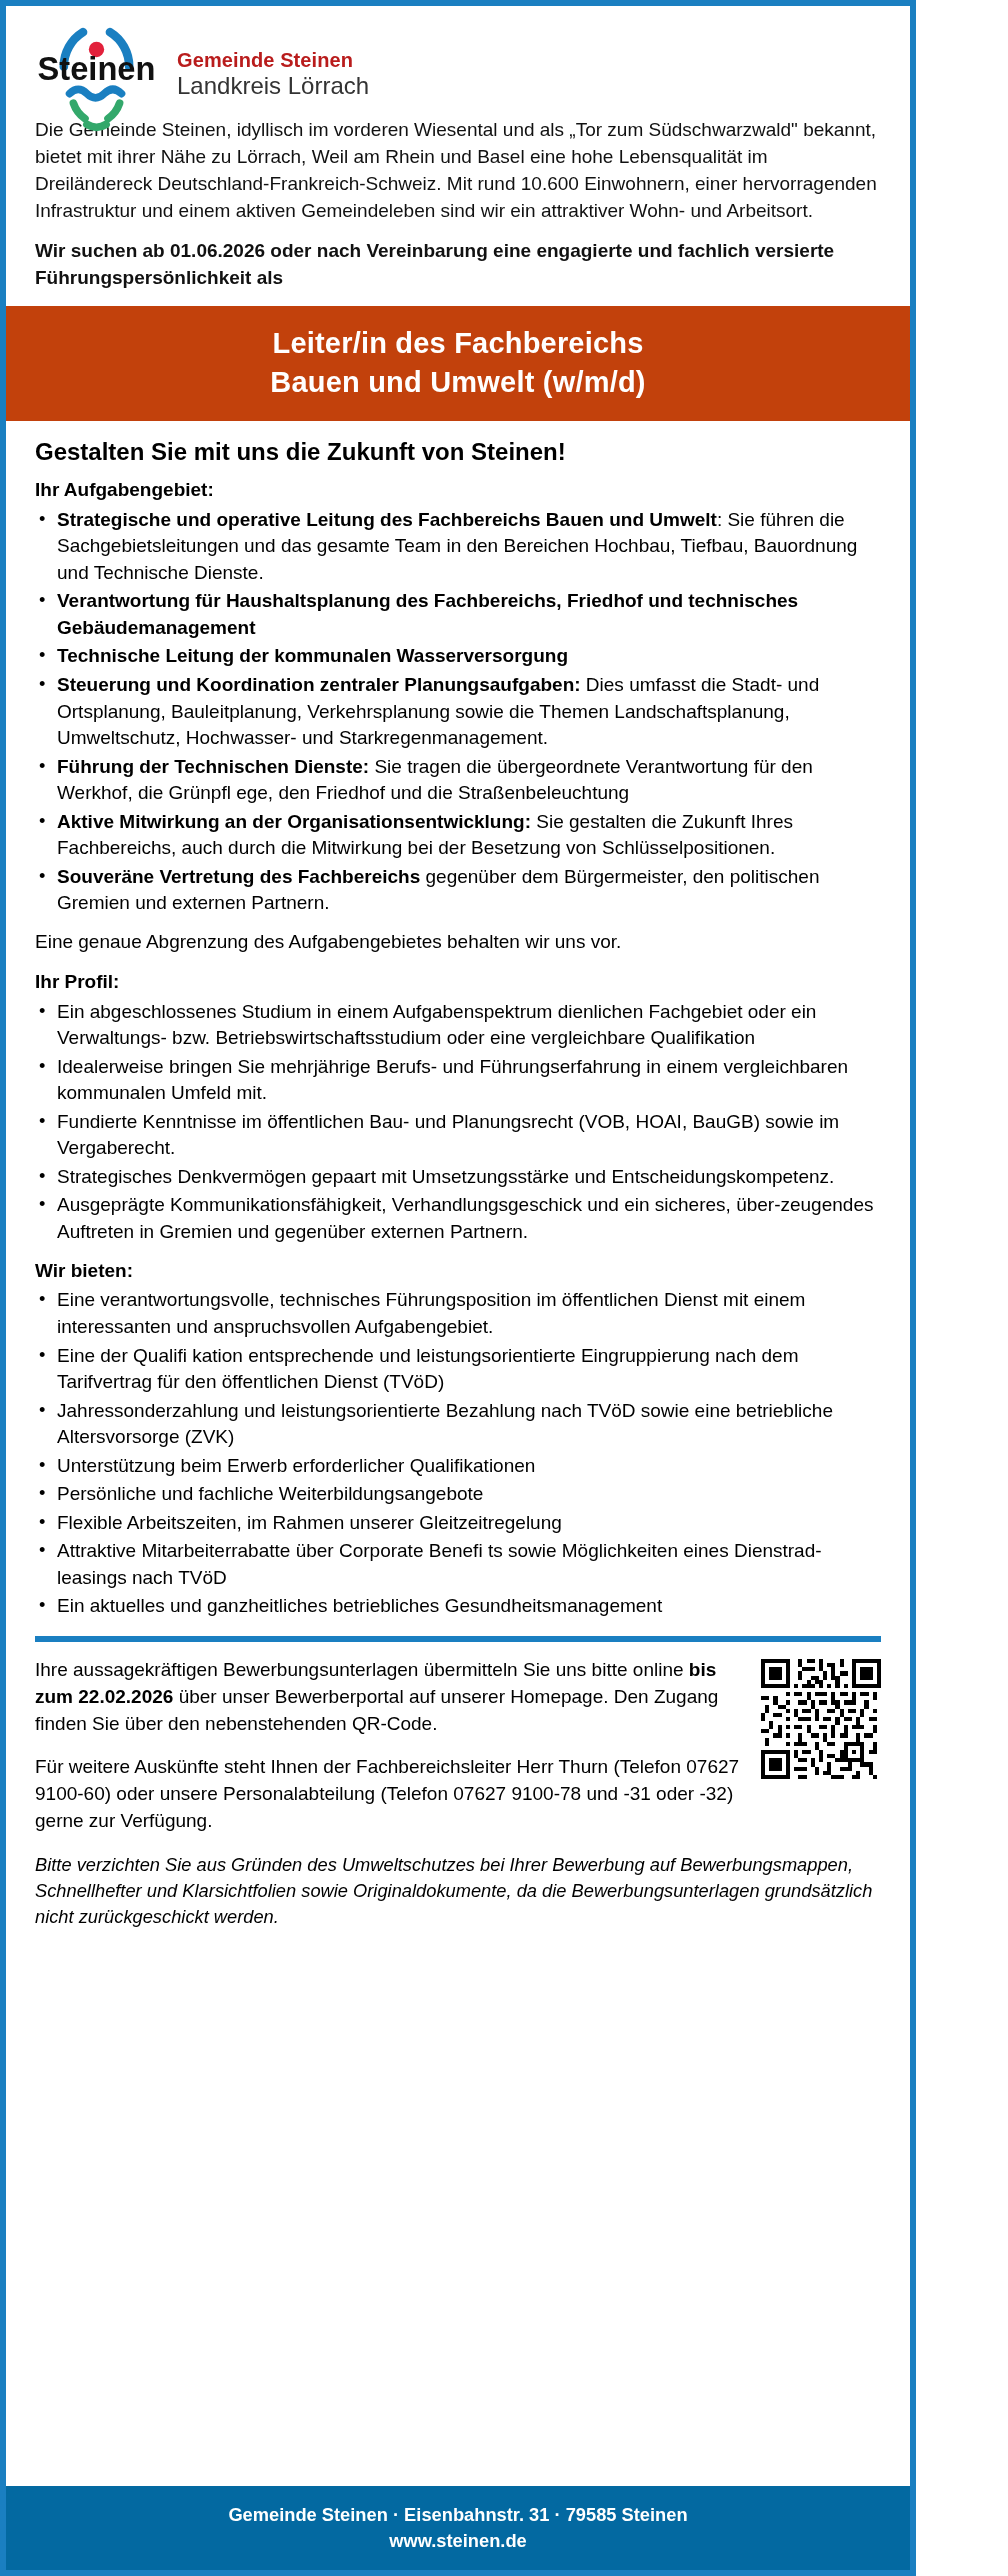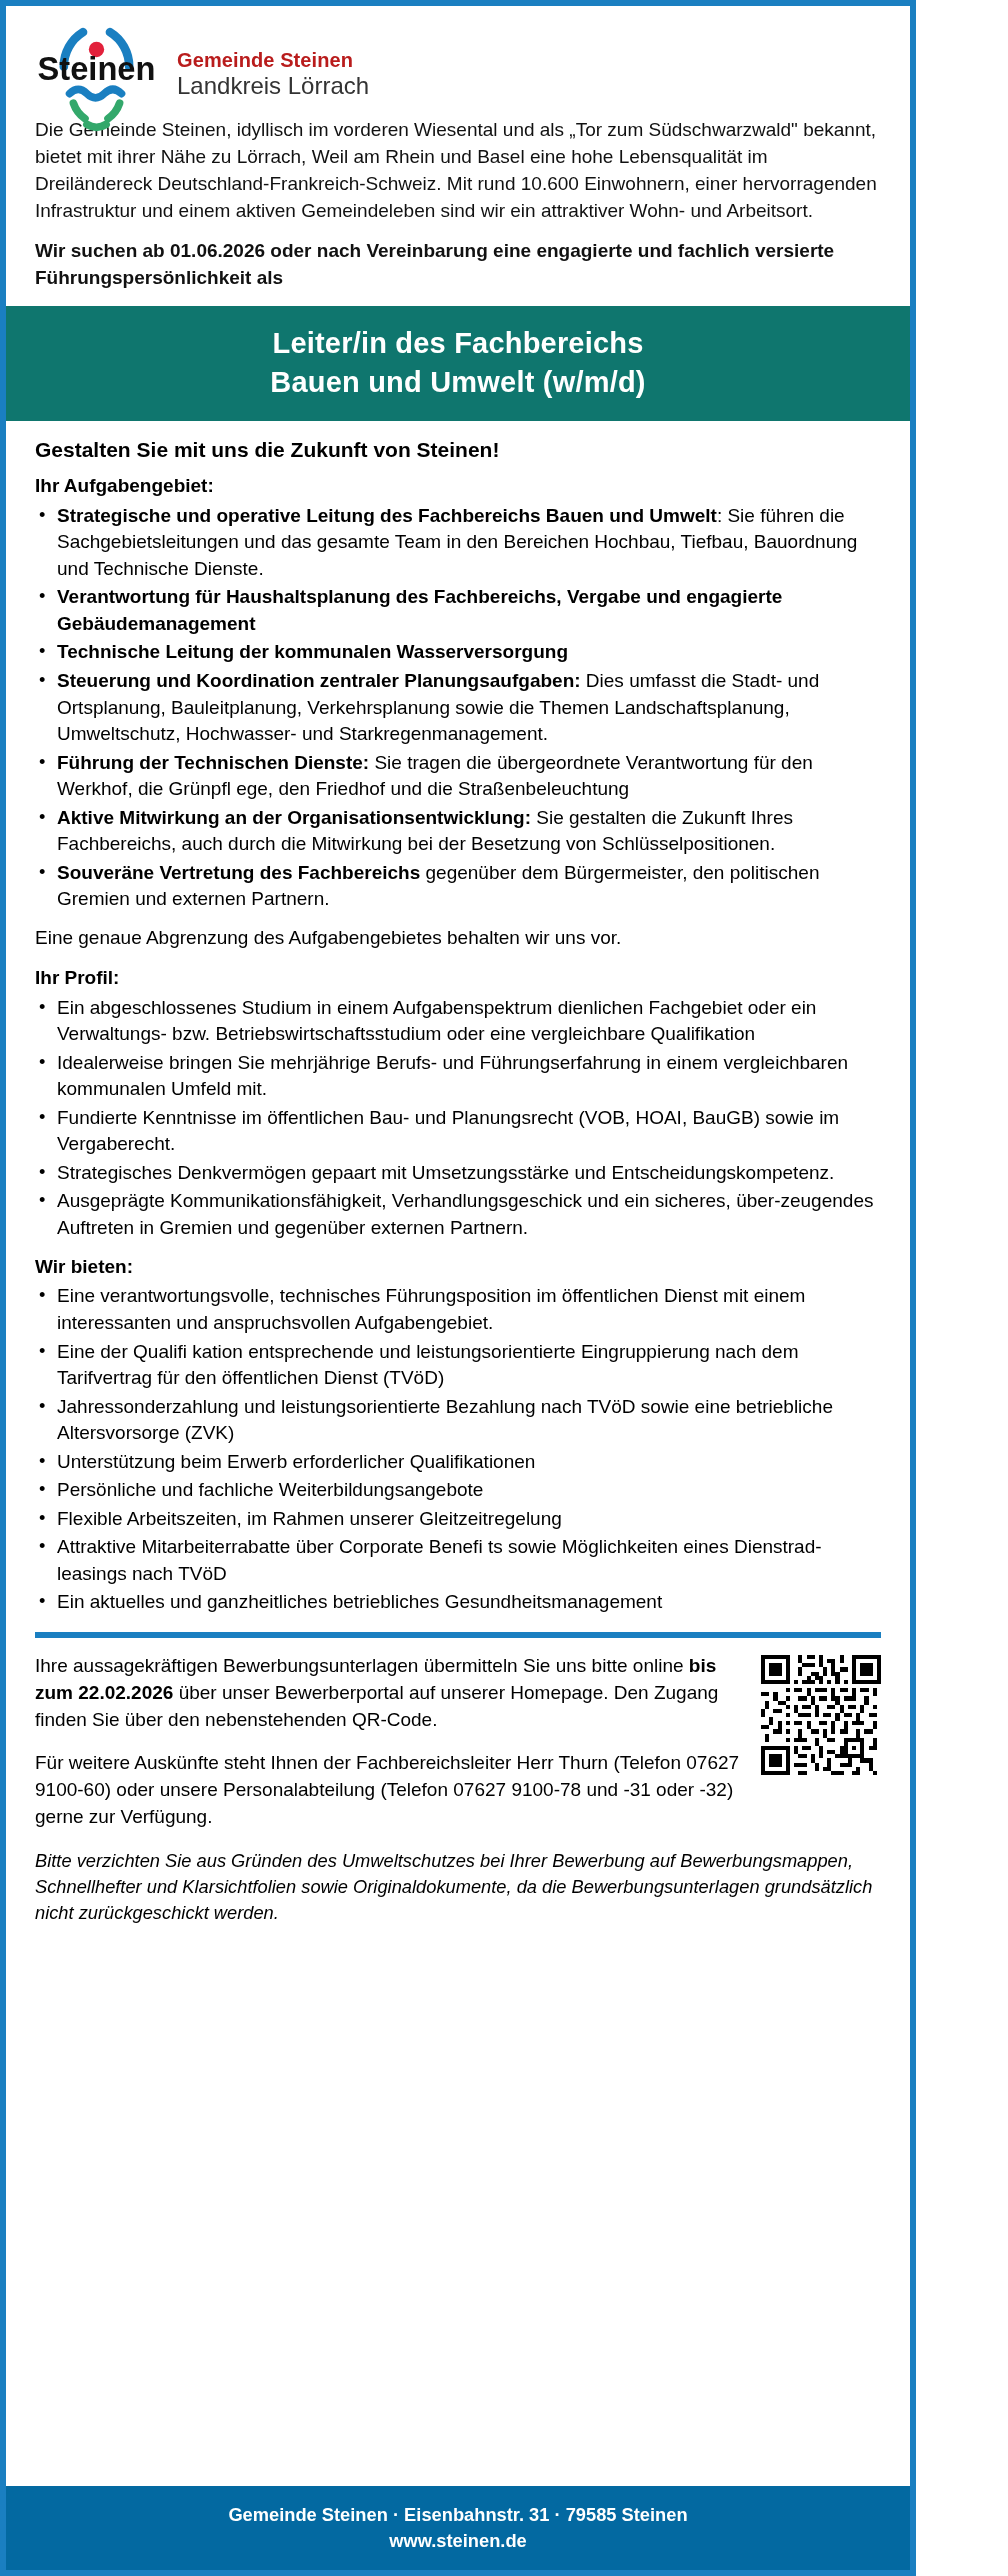--- a/index.html
+++ b/index.html
@@ -73,35 +73,35 @@
   .seeking {
     font-weight: bold;
     margin-top: 19px;
     margin-bottom: 15.4px;
     font-size: 19px;
     line-height: 1.42;
   }
 
   
   .title-band {
-    background: #0f766e;
+    background: #c2410c;
     color: #ffffff;
     text-align: center;
     padding: 18.3px 9.6px 20px 9.6px;
     font-size: 29px;
     font-weight: bold;
     line-height: 1.33;
     letter-spacing: 0.2px;
   }
   .title-band .tl { display: block; }
 
   
   .slogan {
     font-weight: bold;
-    font-size: 21px;
+    font-size: 24px;
     margin: 16.4px 0 12.5px 0;
   }
   h3.sec {
     font-size: 19px;
     font-weight: bold;
     margin: 0 0 3.9px 0;
     line-height: 1.3;
   }
   h3.sec.gap { margin-top: 13.5px; }
 
@@ -219,21 +219,21 @@
     <span class="tl">Bauen und Umwelt (w/m/d)</span>
   </div>
 
   <div class="content">
 
     <div class="slogan">Gestalten Sie mit uns die Zukunft von Steinen!</div>
 
     <h3 class="sec">Ihr Aufgabengebiet:</h3>
     <ul class="bullets">
       <li><span class="b">Strategische und operative Leitung des Fachbereichs Bauen und Umwelt</span><span>: Sie führen die Sachgebietsleitungen und das gesamte Team in den Bereichen Hochbau, Tiefbau, Bauordnung und Technische Dienste.</span></li>
-      <li><span class="b">Verantwortung für Haushaltsplanung des Fachbereichs, Vergabe und engagierte Gebäudemanagement</span><span></span></li>
+      <li><span class="b">Verantwortung für Haushaltsplanung des Fachbereichs, Friedhof und technisches Gebäudemanagement</span><span></span></li>
       <li><span class="b">Technische Leitung der kommunalen Wasserversorgung</span><span></span></li>
       <li><span class="b">Steuerung und Koordination zentraler Planungsaufgaben:</span><span> Dies umfasst die Stadt- und Ortsplanung, Bauleitplanung, Verkehrsplanung sowie die Themen Landschaftsplanung, Umweltschutz, Hochwasser- und Starkregenmanagement.</span></li>
       <li><span class="b">Führung der Technischen Dienste:</span><span> Sie tragen die übergeordnete Verantwortung für den Werkhof, die Grünpfl ege, den Friedhof und die Straßenbeleuchtung</span></li>
       <li><span class="b">Aktive Mitwirkung an der Organisationsentwicklung:</span><span> Sie gestalten die Zukunft Ihres Fachbereichs, auch durch die Mitwirkung bei der Besetzung von Schlüsselpositionen.</span></li>
       <li><span class="b">Souveräne Vertretung des Fachbereichs</span><span> gegenüber dem Bürgermeister, den politischen Gremien und externen Partnern.</span></li>
     </ul>
     <p class="note">Eine genaue Abgrenzung des Aufgabengebietes behalten wir uns vor.</p>
 
     <h3 class="sec gap">Ihr Profil:</h3>
     <ul class="bullets">

